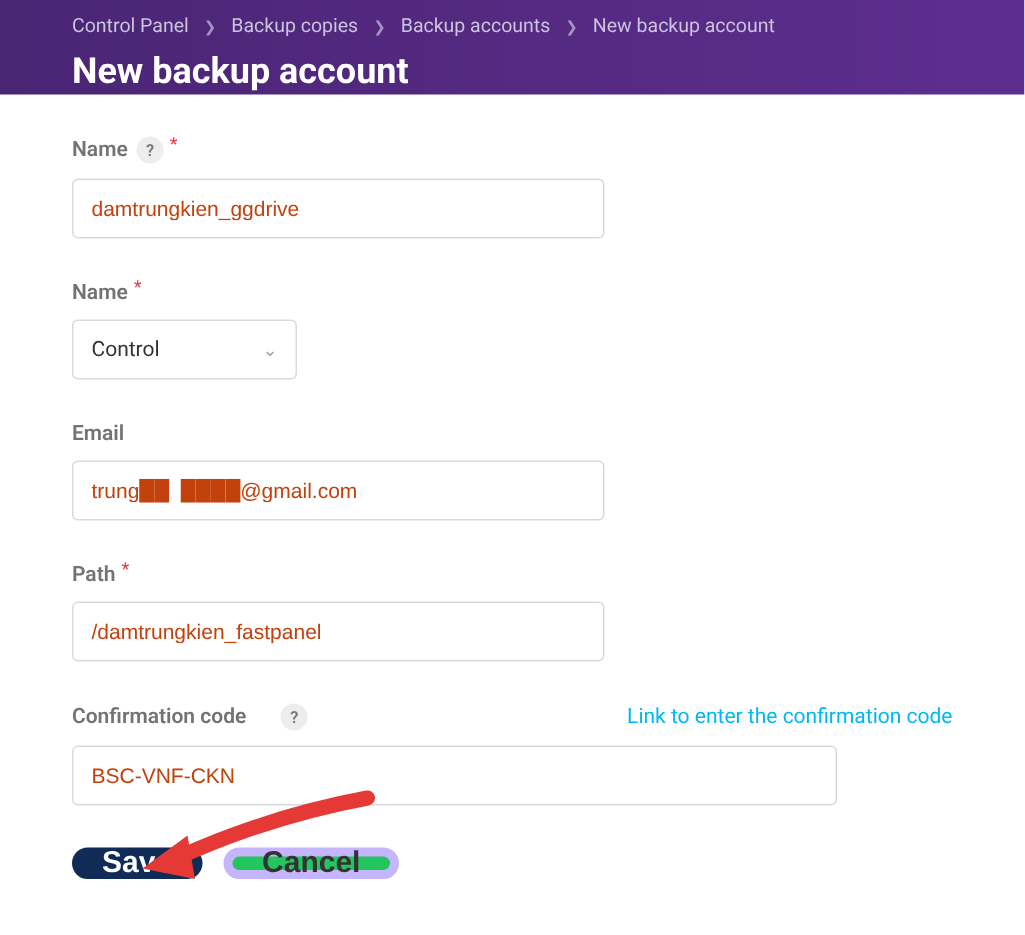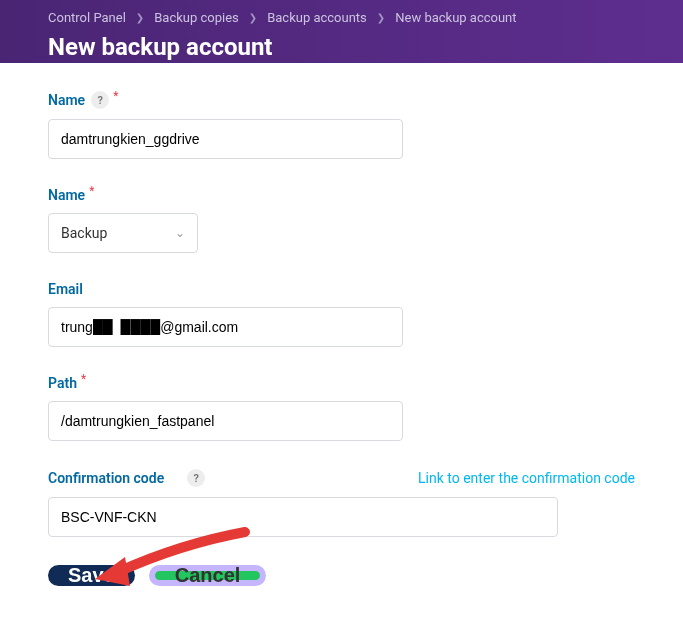--- a/index.html
+++ b/index.html
@@ -56,21 +56,21 @@
       justify-content: space-between;
     }
     .label-left {
       display: flex;
       align-items: center;
       gap: 23px;
     }
     .form-label {
       font-size: 14px;
       font-weight: 600;
-      color: #0369a1;
+      color: #737373;
     }
     .help-icon {
       display: inline-flex;
       align-items: center;
       justify-content: center;
       width: 18px;
       height: 18px;
       border-radius: 50%;
       background: #ededed;
       color: #777;
@@ -84,21 +84,21 @@
       top: -4px;
       margin-left: -2px;
     }
     .text-input {
       width: 355px;
       height: 40px;
       border: 1px solid #d7dbe0;
       border-radius: 4px;
       padding: 0 12px;
       font-size: 14px;
-      color: #000000;
+      color: #c2410c;
       background: #fff;
     }
     .text-input.wide {
       width: 510px;
     }
     .select-box {
       width: 150px;
       height: 40px;
       border: 1px solid #d7dbe0;
       border-radius: 4px;
@@ -178,21 +178,21 @@
     </div>
     <input type="text" class="text-input" value="damtrungkien_ggdrive" style="">
   </div>
 
   <div class="form-group">
     <div class="form-label-row">
       <span class="form-label">Name</span>
       <span class="required-star">*</span>
     </div>
     <div class="select-box">
-      <span>Backup</span>
+      <span>Control</span>
       <span class="select-chevron">⌄</span>
     </div>
   </div>
 
   <div class="form-group">
     <div class="form-label-row">
       <span class="form-label">Email</span>
     </div>
     <input type="text" class="text-input" value="trung██  ████@gmail.com" style="">
   </div>

